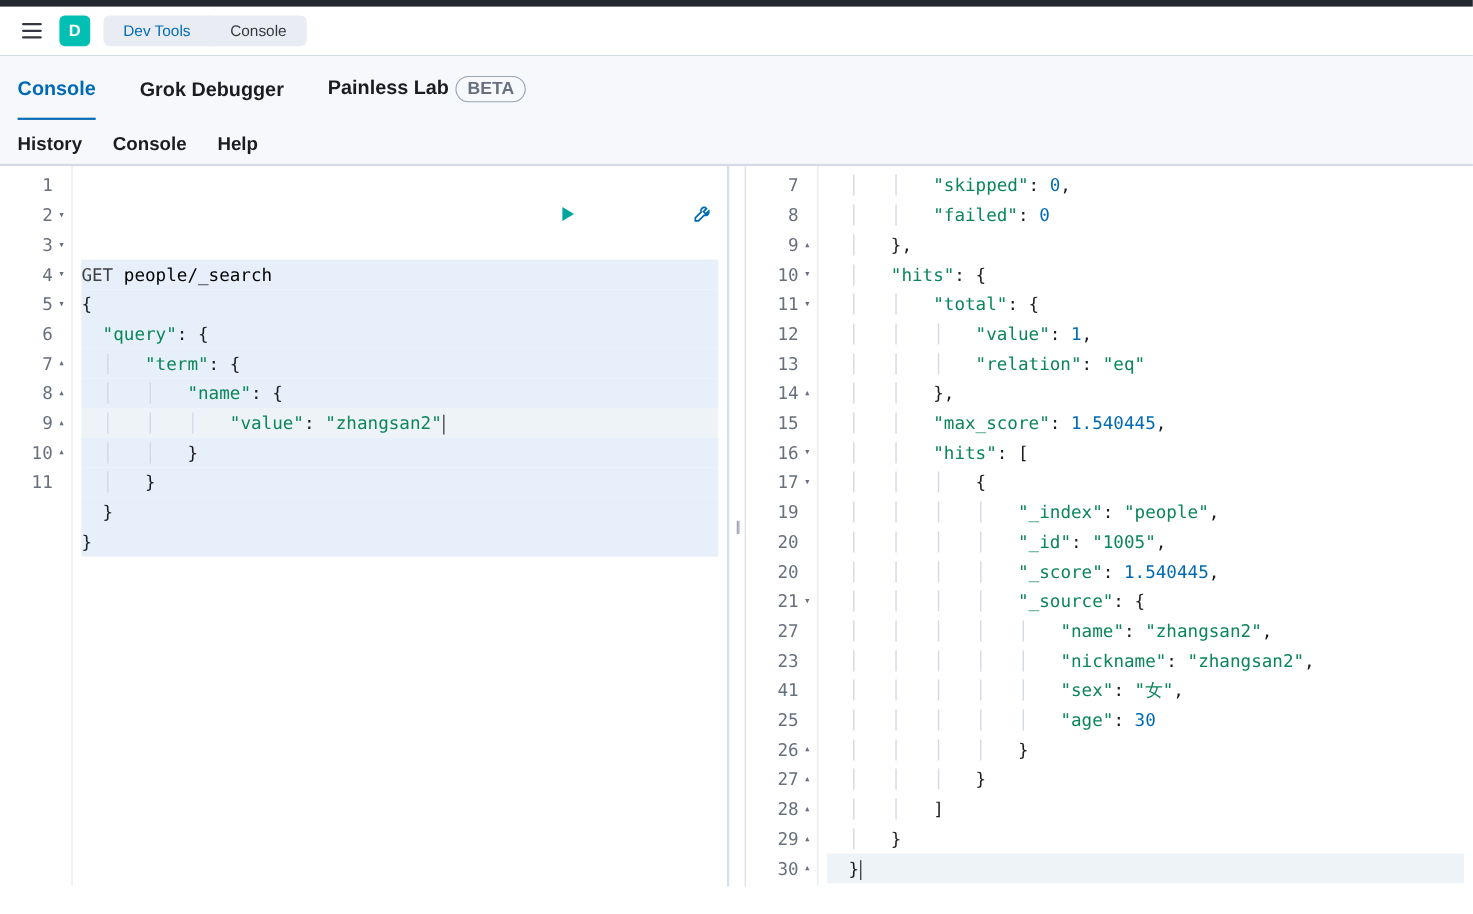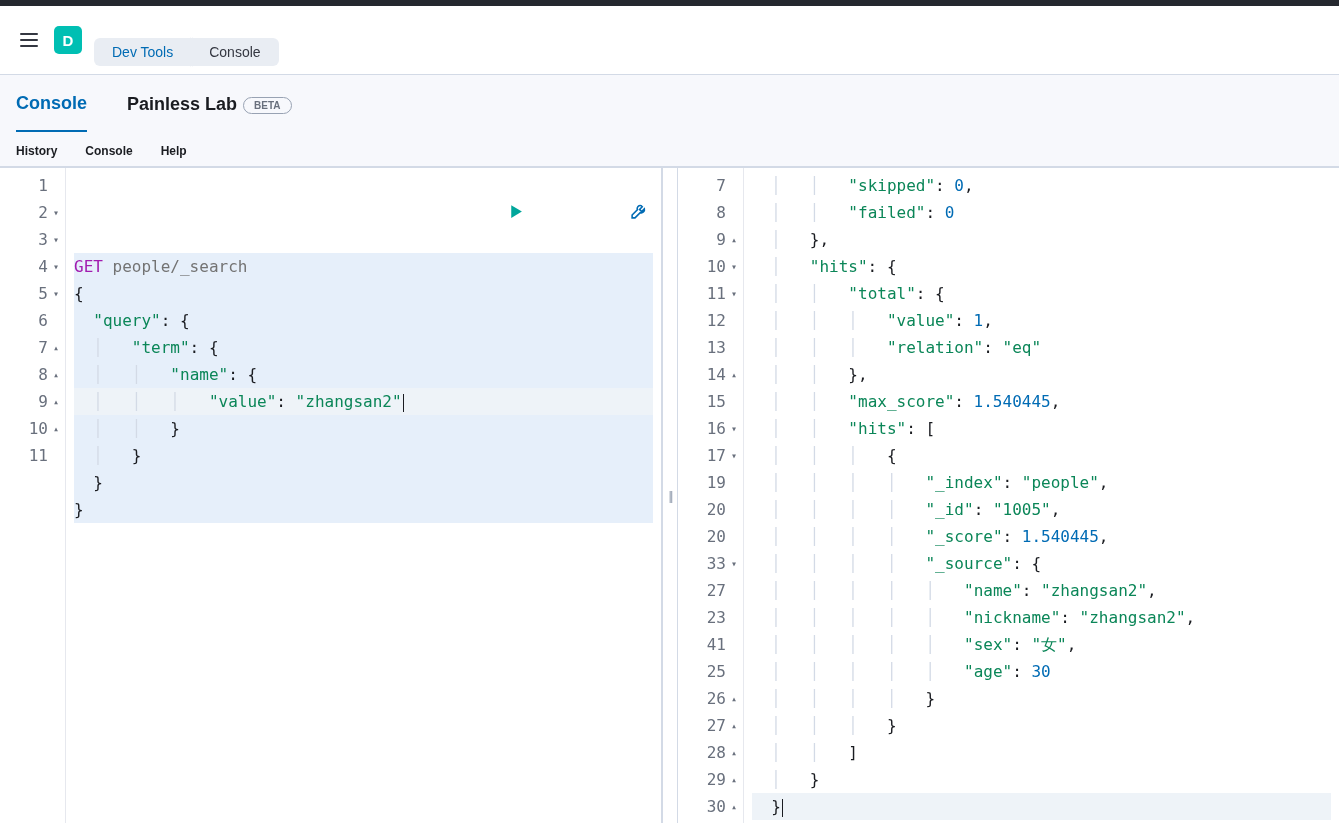--- a/index.html
+++ b/index.html
@@ -5,54 +5,54 @@
 * { box-sizing: border-box; margin: 0; padding: 0; }
 body { font-family: -apple-system, BlinkMacSystemFont, "Segoe UI", Helvetica, Arial, sans-serif; background: #fff; color: #1a1c21; }
 
 .topbar-dark { height: 6px; background: #25282f; }
 
 .header { display: flex; align-items: center; padding: 8px 16px; border-bottom: 1px solid #d3dae6; gap: 12px; }
 .hamburger { display:flex; flex-direction:column; gap:4px; cursor:pointer; padding:4px; }
 .hamburger div { width: 18px; height: 2px; background:#343741; border-radius:1px; }
 .logo-badge { width: 28px; height: 28px; background:#00bfb3; border-radius:5px; display:flex; align-items:center; justify-content:center; color:#fff; font-weight:700; font-size:15px; }
 
-.breadcrumbs { display:flex; align-items:center; gap:0;margin-top:24px; }
+.breadcrumbs { display:flex; align-items:center; gap:0; }
 .crumb { position:relative; padding:6px 18px 6px 18px; font-size:14px; background:#e9edf3; color:#343741; }
 .crumb.first { color:#006bb4; border-radius:6px 0 0 6px; }
 .crumb.last { border-radius: 0 6px 6px 0; }
 .crumb-sep { position:relative; width:0; height:0; }
 .crumb-sep::before { content:''; position:absolute; top:-15px; left:-1px; border-top:15px solid transparent; border-bottom:15px solid transparent; border-left:10px solid #e9edf3; z-index:2; }
 .crumb-sep::after { content:''; position:absolute; top:-15px; left:1px; border-top:15px solid transparent; border-bottom:15px solid transparent; border-left:10px solid #e9edf3; z-index:1; }
 
 .tabs-area { background:#f7f8fc; border-bottom: 1px solid #d3dae6; }
 .main-tabs { display:flex; align-items:center; gap:40px; padding: 18px 16px 0 16px; }
 .main-tab { font-size:18px; font-weight:700; color:#1a1c21; padding-bottom:16px; cursor:pointer; }
 .main-tab.active { color:#006bb4; border-bottom: 2px solid #006bb4; }
-.main-tab .beta { display:inline-block; font-size:10px; font-weight:700; padding:2px 10px; border:1px solid #98a2b3; border-radius:12px; color:#69707d; margin-left:6px; vertical-align:middle; }
+.main-tab .beta { display:inline-block; font-size:16px; font-weight:700; padding:2px 10px; border:1px solid #98a2b3; border-radius:12px; color:#69707d; margin-left:6px; vertical-align:middle; }
 
 .secondary-tabs { display:flex; gap:28px; padding: 12px 16px 8px 16px; }
-.secondary-tab { font-size:12px; font-weight:700; color:#1a1c21; cursor:pointer; }
+.secondary-tab { font-size:17px; font-weight:700; color:#1a1c21; cursor:pointer; }
 
 .editor-pane { display:flex; position:relative; height: calc(100vh - 175px); }
 .panel { flex:1; display:flex; border-top:1px solid #d3dae6; overflow:hidden; position:relative; }
 .panel-left { border-right:1px solid #d3dae6; }
 .panel-right { }
 .divider { width:16px; background:#fff; border-left:1px solid #d3dae6; border-right:1px solid #d3dae6; border-top:1px solid #d3dae6; display:flex; align-items:flex-start; justify-content:center; cursor:col-resize; }
 .divider-handle { margin-top: 320px; color:#98a2b3; font-size:13px; letter-spacing:-2px; }
 
 .gutter { width: 66px; background:#fff; border-right:1px solid #e6e8ee; text-align:right; padding: 4px 6px; font-family: 'Menlo','Consolas',monospace; font-size:16px; color:#69707d; line-height:27px; }
 .gutter-row { display:flex; justify-content:flex-end; align-items:center; gap:3px; }
 .gutter-row .fold { font-size:10px; color:#69707d; width:8px; display:inline-block; }
 
 .code { flex:1; font-family: 'Menlo','Consolas',monospace; font-size:16px; line-height:27px; padding: 4px 8px; white-space:pre; position:relative; }
 .line { height:27px; }
 .line.highlight { background:#eef3f8; }
 .line.shade { background:#e6effa; }
-.tok-method { color:#a21caf; }
-.tok-path { color:#737373; }
+.tok-method { color:#404040; }
+.tok-path { color:#000000; }
 .tok-punc { color:#1a1c21; }
 .tok-key { color:#0b8658; }
 .tok-str { color:#0b8658; }
 .tok-num { color:#006bb4; }
 .indent-guide { color:#d3dae6; }
 
 .editor-toolbar { position:absolute; top:6px; right:14px; display:flex; gap:10px; }
 .play-icon svg, .wrench-icon svg { width:17px; height:17px; }
 .play-icon { color:#00a69b; cursor:pointer; }
 .wrench-icon { color:#006bb4; cursor:pointer; }
@@ -80,20 +80,21 @@
     <div class="crumb-sep"></div>
     <div class="crumb last">
       <span>Console</span>
     </div>
   </div>
 </div>
 
 <div class="tabs-area">
   <div class="main-tabs" id="main-tabs">
       <div class="main-tab active">Console</div>
+      <div class="main-tab">Grok Debugger</div>
       <div class="main-tab">Painless Lab<span class="beta">BETA</span></div>
     </div>
   <div class="secondary-tabs" id="secondary-tabs">
       <div class="secondary-tab">History</div>
       <div class="secondary-tab">Console</div>
       <div class="secondary-tab">Help</div>
     </div>
 </div>
 
 <div class="editor-pane">
@@ -216,21 +217,21 @@
         </div>
         <div class="gutter-row">
           <span>20</span>
           <span class="fold"></span>
         </div>
         <div class="gutter-row">
           <span>20</span>
           <span class="fold"></span>
         </div>
         <div class="gutter-row">
-          <span>33</span>
+          <span>21</span>
           <span class="fold">▾</span>
         </div>
         <div class="gutter-row">
           <span>27</span>
           <span class="fold"></span>
         </div>
         <div class="gutter-row">
           <span>23</span>
           <span class="fold"></span>
         </div>

